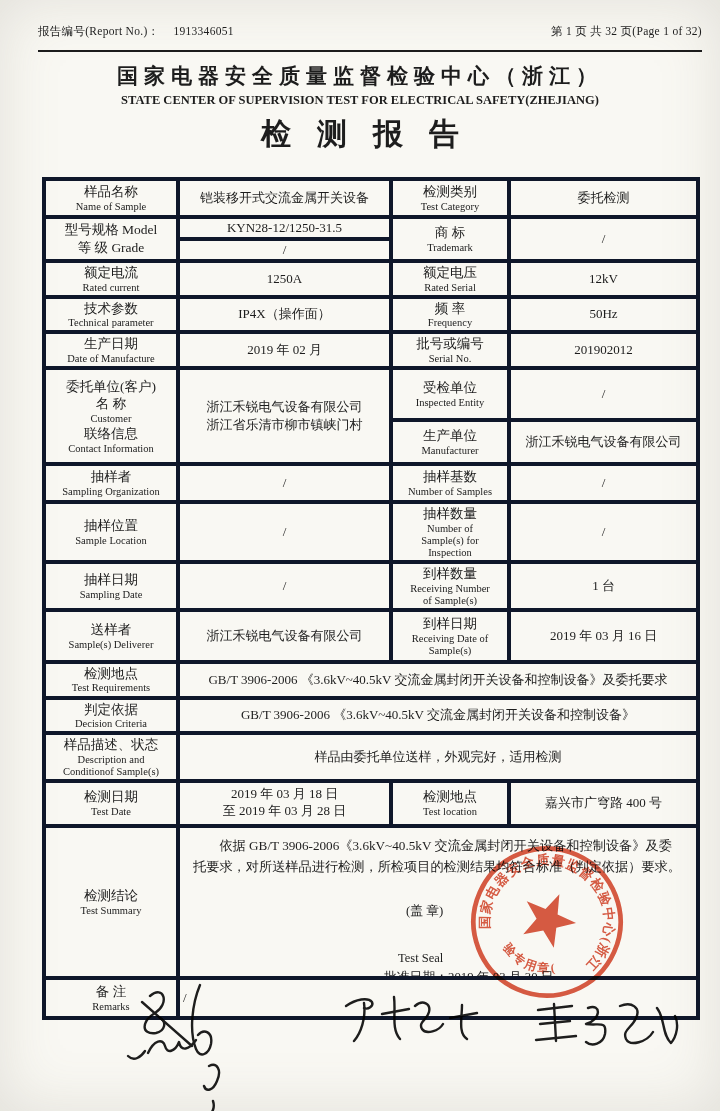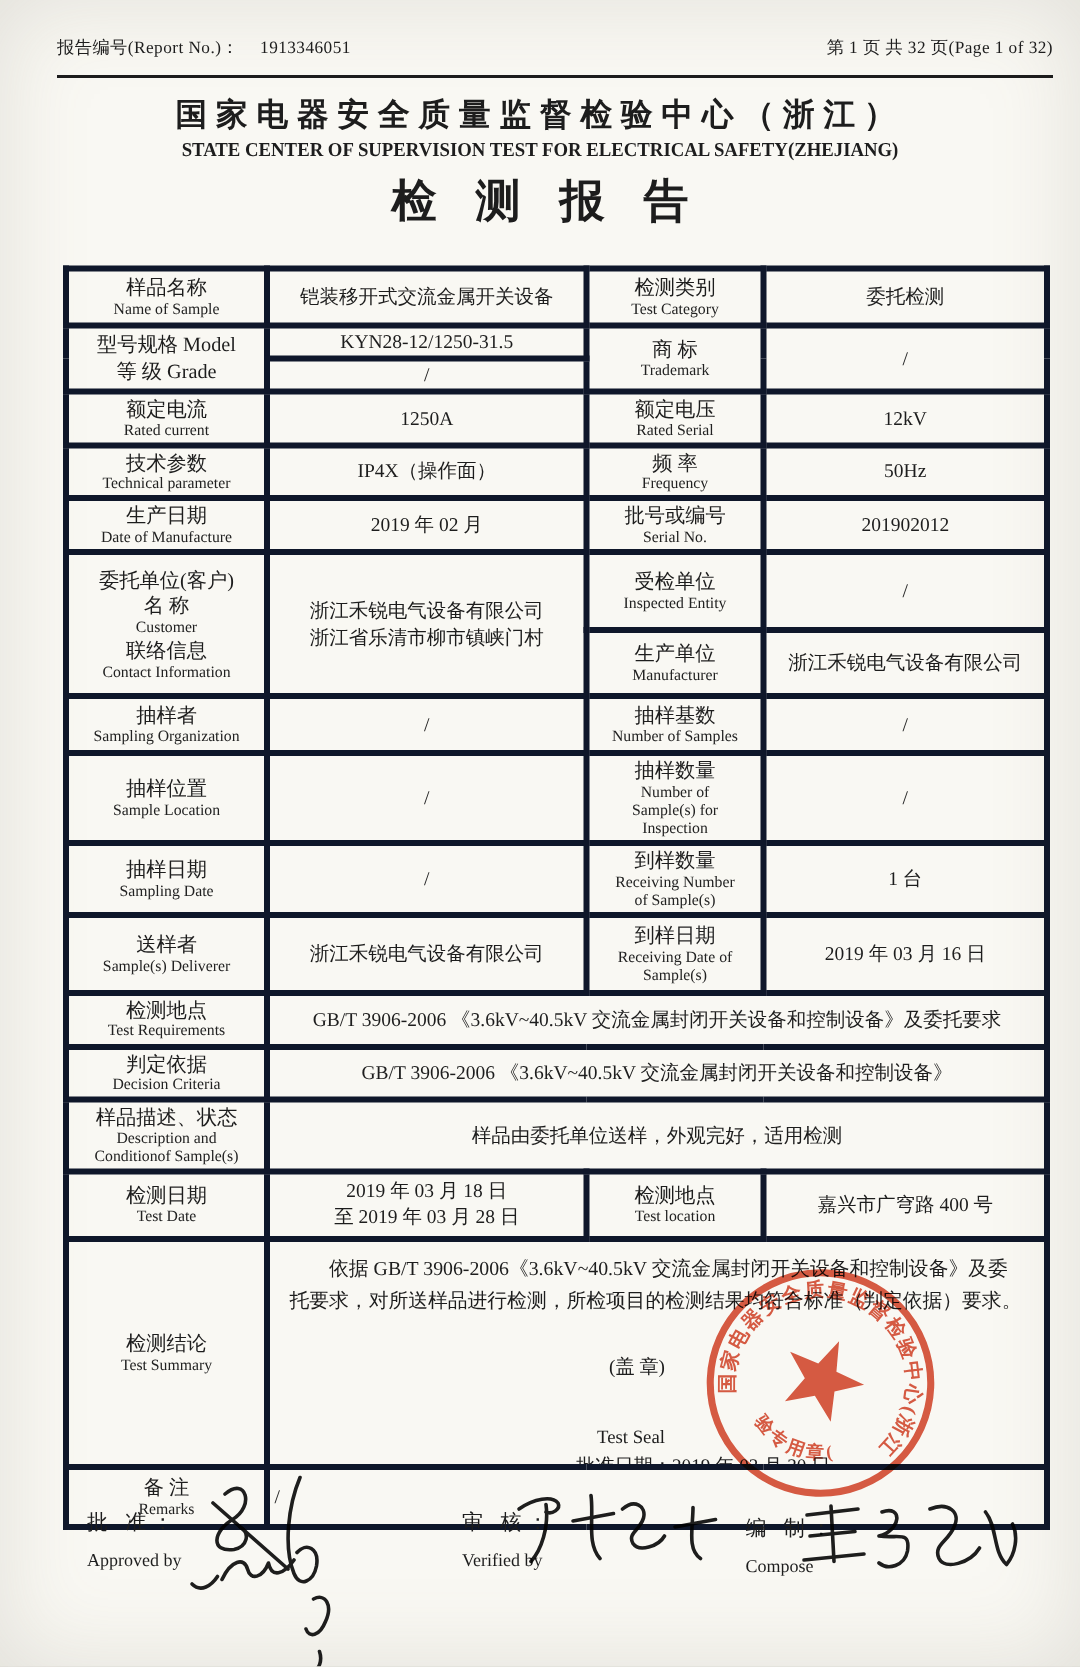--- a/index.html
+++ b/index.html
@@ -298,34 +298,20 @@
     <tr class="h40">
       <td class="lbl">
             <span class="zh">备 注</span>
             <span class="en">Remarks</span>
           </td>
       <td colspan="3" class="val-left">/</td>
     </tr>
   </tbody>
     </table>
 
-  <div class="footer">
-    <div class="fgroup g1">
-      <div class="f-zh">批 准：</div>
-      <div class="f-en">Approved by</div>
-    </div>
-    <div class="fgroup g2">
-      <div class="f-zh">审 核：</div>
-      <div class="f-en">Verified by</div>
-    </div>
-    <div class="fgroup g3">
-      <div class="f-zh">编 制：</div>
-      <div class="f-en">Compose</div>
-    </div>
-  </div>
 
   <svg class="seal" viewBox="0 0 160 160">
     <circle cx="80" cy="80" r="70" fill="none" stroke="#d5452b" stroke-width="4.5"></circle>
     <polygon fill="#d5452b" points="80,51 86.3,69.3 105.7,69.7 90.3,81.3 95.9,99.8 80,88.8 64.1,99.8 69.7,81.3 54.3,69.7 73.7,69.3"></polygon>
     <defs>
       <path id="ringArc" d="M 30.2 103.3 A 55 55 0 1 1 129.8 103.3"></path>
       <path id="botArc" d="M 52.5 119.3 A 48 48 0 0 0 107.5 119.3"></path>
     </defs>
     <text font-size="12.6" fill="#d5452b" font-weight="bold" letter-spacing="1.2" font-family="'Liberation Serif','DejaVu Serif',serif">
       <textPath href="#ringArc" startOffset="50%" text-anchor="middle">国家电器安全质量监督检验中心(浙江)</textPath>

